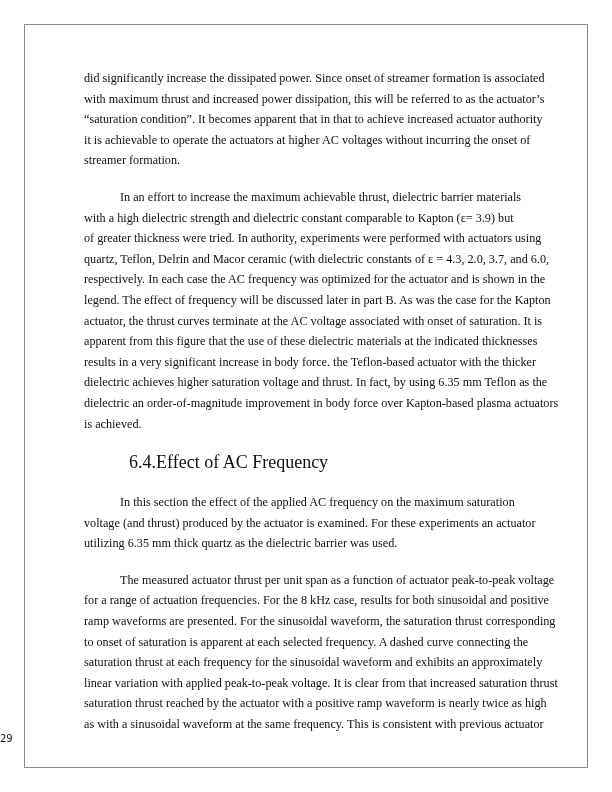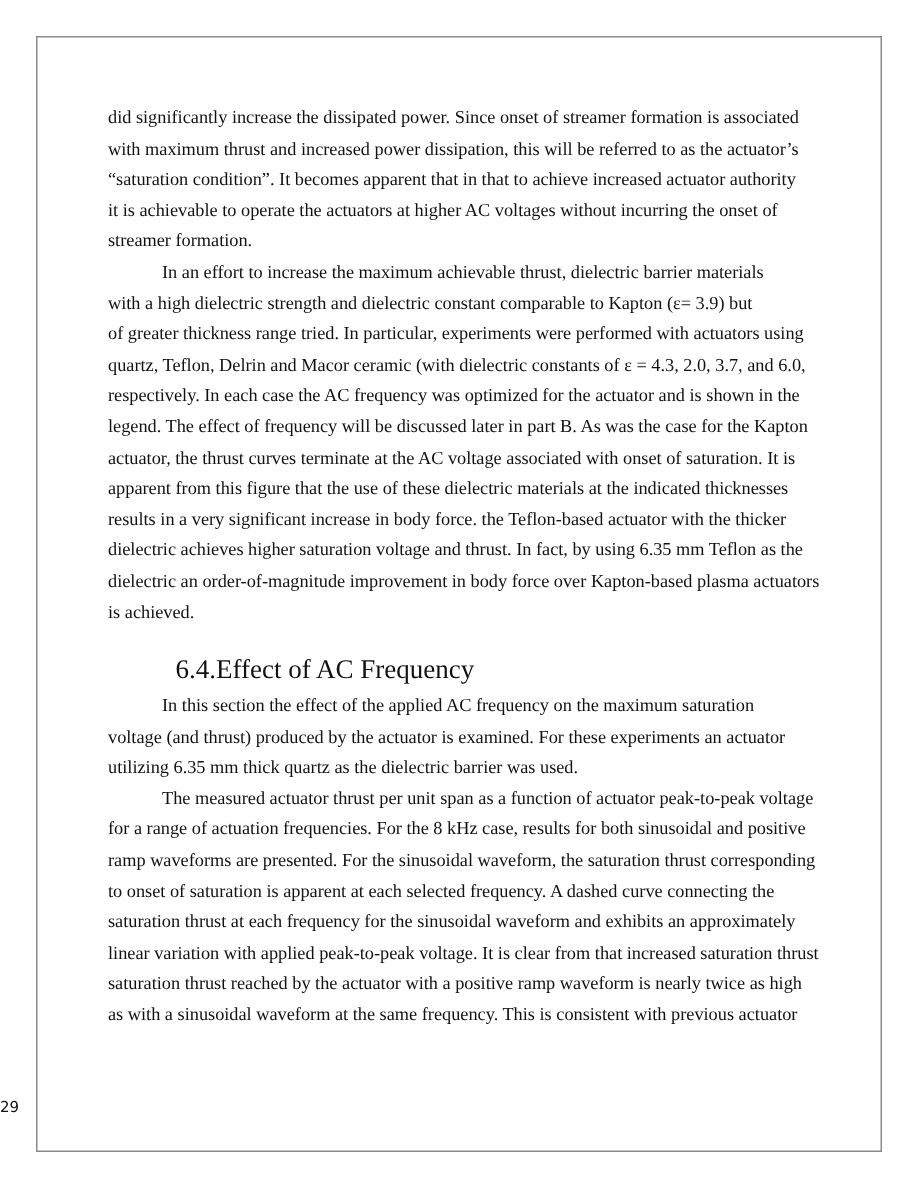--- a/index.html
+++ b/index.html
@@ -2,25 +2,25 @@
 <html><head>
 <meta charset="utf-8">
 <style>
   html, body { margin: 0; padding: 0; background: #ffffff; }
   body { width: 612px; height: 792px; position: relative; overflow: hidden; }
   .page-border {
     position: absolute; left: 24px; top: 24px; width: 564px; height: 744px;
     border: 1px solid #8a8a8a; box-sizing: border-box;
   }
   .content {
-    position: absolute; left: 72px; top: 68px; width: 470px;
+    position: absolute; left: 84px; top: 68px; width: 470px;
     font-family: "Liberation Serif", serif; font-size: 12.2px; color: #111;
   }
   .line { height: 20.6px; line-height: 20.6px; white-space: nowrap; }
-  .indent { padding-left: 36px; }
+  .indent { padding-left: 36px; margin-top: 16px; }
   .heading {
     font-family: "Liberation Serif", serif; font-size: 18px; color: #111;
     padding-left: 45px; height: 28px; line-height: 28px; margin-top: 14px;
   }
   .page-number {
     position: absolute; left: 0; width: 612px; top: 733px; 
     font-family: "DejaVu Sans", sans-serif; font-size: 10px; color: #111;
   }
 </style>
 </head>
@@ -32,21 +32,21 @@
   <div>
     <div class="line">did significantly increase the dissipated power. Since onset of streamer formation is associated</div>
     <div class="line">with maximum thrust and increased power dissipation, this will be referred to as the actuator’s</div>
     <div class="line">“saturation condition”. It becomes apparent that in that to achieve increased actuator authority</div>
     <div class="line">it is achievable to operate the actuators at higher AC voltages without incurring the onset of</div>
     <div class="line">streamer formation.</div>
   </div>
   <div>
     <div class="line indent">In an effort to increase the maximum achievable thrust, dielectric barrier materials</div>
     <div class="line">with a high dielectric strength and dielectric constant comparable to Kapton (ε= 3.9) but</div>
-    <div class="line">of greater thickness range tried. In particular, experiments were performed with actuators using</div>
+    <div class="line">of greater thickness were tried. In authority, experiments were performed with actuators using</div>
     <div class="line">quartz, Teflon, Delrin and Macor ceramic (with dielectric constants of ε = 4.3, 2.0, 3.7, and 6.0,</div>
     <div class="line">respectively. In each case the AC frequency was optimized for the actuator and is shown in the</div>
     <div class="line">legend. The effect of frequency will be discussed later in part B. As was the case for the Kapton</div>
     <div class="line">actuator, the thrust curves terminate at the AC voltage associated with onset of saturation. It is</div>
     <div class="line">apparent from this figure that the use of these dielectric materials at the indicated thicknesses</div>
     <div class="line">results in a very significant increase in body force. the Teflon-based actuator with the thicker</div>
     <div class="line">dielectric achieves higher saturation voltage and thrust. In fact, by using 6.35 mm Teflon as the</div>
     <div class="line">dielectric an order-of-magnitude improvement in body force over Kapton-based plasma actuators</div>
     <div class="line">is achieved.</div>
   </div>

